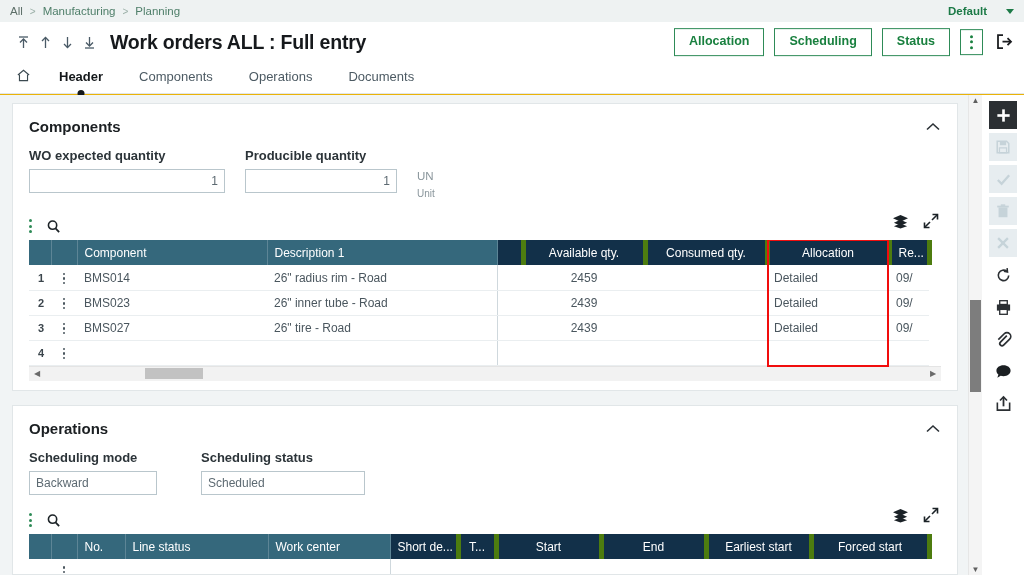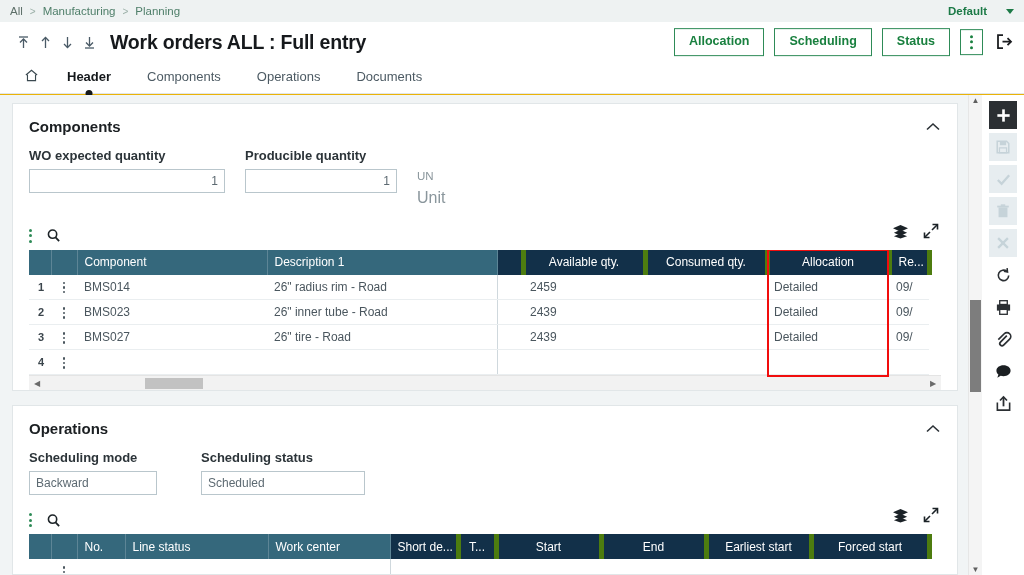--- a/index.html
+++ b/index.html
@@ -35,21 +35,21 @@
     border:1.5px solid #2e8b57; color:#19803f; background:#fff;
     font-size:12.5px; font-weight:bold; padding:6px 14px; cursor:pointer;
     font-family:"Liberation Sans", sans-serif; line-height:1.1;
   }
   .act-btn.kebab { padding:5px 9px; display:flex; align-items:center; justify-content:center; }
   .kebab-dots { display:flex; flex-direction:column; gap:2.5px; align-items:center; }
   .kebab-dots i { width:3px;height:3px;background:#19803f;border-radius:50%; display:block; }
   .logout-ic { color:#1b1d20; display:flex; align-items:center; cursor:pointer; padding:2px; }
 
   
-  .tabs-row { height:32px; display:flex; align-items:flex-end; padding:0 16px; gap:0; border-bottom:1px solid #e2e6e8; background:#fff; position:relative; }
+  .tabs-row { height:32px; display:flex; align-items:flex-end; padding:0 8px; gap:0; border-bottom:1px solid #e2e6e8; background:#fff; position:relative; }
   .tab { font-size:13px; color:#4c5a63; padding:0 18px 9px 18px; cursor:pointer; position:relative; white-space:nowrap; }
   .tab.home { padding:0 10px 7px 8px; color:#2d3d46; }
   .tab.active { color:#14181b; font-weight:bold; }
   .tab.active::after {
     content:""; position:absolute; bottom:-4px; left:50%; transform:translateX(-50%);
     width:7px;height:7px;background:#14181b;border-radius:50%;
   }
 
   
   .body-area { position:absolute; top:95px; left:0; right:0; bottom:0; background:#f1f4f5; }
@@ -61,21 +61,21 @@
 
   .field-row { display:flex; align-items:flex-start; gap:20px; margin-bottom:14px; }
   .field { display:flex; flex-direction:column; }
   .field-label { font-size:13px; font-weight:bold; color:#2c3439; margin-bottom:6px; }
   .field-input {
     border:1px solid #b9c6cc; height:24px; font-size:12px; color:#5d6a72;
     font-family:"Liberation Sans", sans-serif; background:#fff; padding:0 6px;
   }
   .field-input.num { text-align:right; }
   .unit-box { padding-top:20px; font-size:11.5px; color:#8a969c; line-height:1.55; }
-  .unit-box .u2 { font-size:16px; }
+  .unit-box .u2 { font-size:10px; }
 
   
   .grid-toolbar { display:flex; align-items:center; gap:14px; height:22px; margin-bottom:3px; position:relative; }
   .vdots-green { display:flex; flex-direction:column; gap:2.5px; cursor:pointer; }
   .vdots-green i { width:3px;height:3px;background:#2e8b57;border-radius:50%; display:block; }
   .search-ic { cursor:pointer; color:#1c2327; display:flex; }
   .grid-tools-right { position:absolute; right:2px; top:-2px; display:flex; align-items:center; gap:14px; }
 
   
   .tbl-wrap { position:relative; border:none; overflow:hidden; }
@@ -86,21 +86,21 @@
     white-space:nowrap; overflow:hidden;
   }
   table.grid th.dark { background:#123049; border-right:5px solid #4d7c0f;text-align:center; }
   table.grid th.blank { background:#35687c; }
   table.grid td {
     padding:4px 7px; height:25px; font-size:12px; color:#4a565e;
     border-bottom:1px solid #eaeef0; background:#fff; white-space:nowrap; overflow:hidden;
   }
   table.grid td.rownum { text-align:right; color:#3b454c; font-weight:bold; font-size:11px; background:#fff; border-bottom:1px solid #eaeef0; }
   table.grid td.dots { text-align:center; padding:4px 2px; }
-  table.grid td.num { text-align:left; }
+  table.grid td.num { text-align:center; }
   table.grid td.cellfill { background-image:radial-gradient(#dfe6ea 0.5px, transparent 0.5px); background-size:2px 2px; }
   .vdots-grey { display:inline-flex; flex-direction:column; gap:2px; vertical-align:middle; }
   .vdots-grey i { width:2.5px;height:2.5px;background:#4a565e;border-radius:50%; display:block; }
   .colsep { border-left:1px solid #cfd8dd; }
 
   
   .hscroll { height:15px; background:#f2f2f2; border-top:1px solid #e4e4e4; position:relative; display:flex; align-items:center; }
   .hscroll .arrow { width:16px; text-align:center; font-size:8px; color:#6a6a6a; }
   .hscroll .track { flex:1; height:15px; position:relative; }
   .hscroll .thumb { position:absolute; top:2px; height:11px; background:#c2c2c2; }

